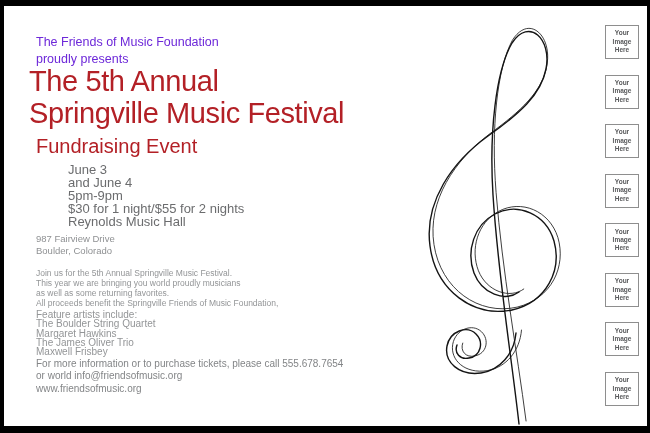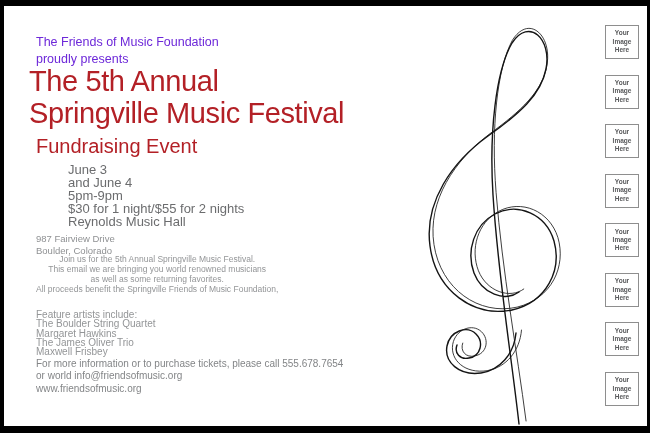--- a/index.html
+++ b/index.html
@@ -37,22 +37,22 @@
   }
   .details {
     position:absolute; left:32px; top:158px;
     font-size:13px; line-height:12.9px; color:#6b6c6e;margin-left:32px;
   }
   .address {
     position:absolute; left:32px; top:227px;
     font-size:9.5px; line-height:12px; color:#8f9193;
   }
   .desc {
-    position:absolute; left:32px; top:248px;
-    font-size:8.5px; line-height:10px; color:#939597;text-align:center;
+    position:absolute; left:32px; top:262px;
+    font-size:8.5px; line-height:10px; color:#939597;
   }
   .artists {
     position:absolute; left:32px; top:304px;
     font-size:10px; line-height:9.3px; color:#939597;
   }
   .contact {
     position:absolute; left:32px; top:352px;
     font-size:10px; line-height:12.3px; color:#838587;
   }
 
@@ -104,21 +104,21 @@
       <div>Reynolds Music Hall</div>
     </div>
 
     <div class="address">
       <div>987 Fairview Drive</div>
       <div>Boulder, Colorado</div>
     </div>
 
     <div class="desc">
       <div>Join us for the 5th Annual Springville Music Festival.</div>
-      <div>This email we are bringing you world renowned musicians</div>
+      <div>This year we are bringing you world proudly musicians</div>
       <div>as well as some returning favorites.</div>
       <div>All proceeds benefit the Springville Friends of Music Foundation,</div>
     </div>
 
     <div class="artists">
       <div>Feature artists include:</div>
       <div>The Boulder String Quartet</div>
       <div>Margaret Hawkins</div>
       <div>The James Oliver Trio</div>
       <div>Maxwell Frisbey</div>

